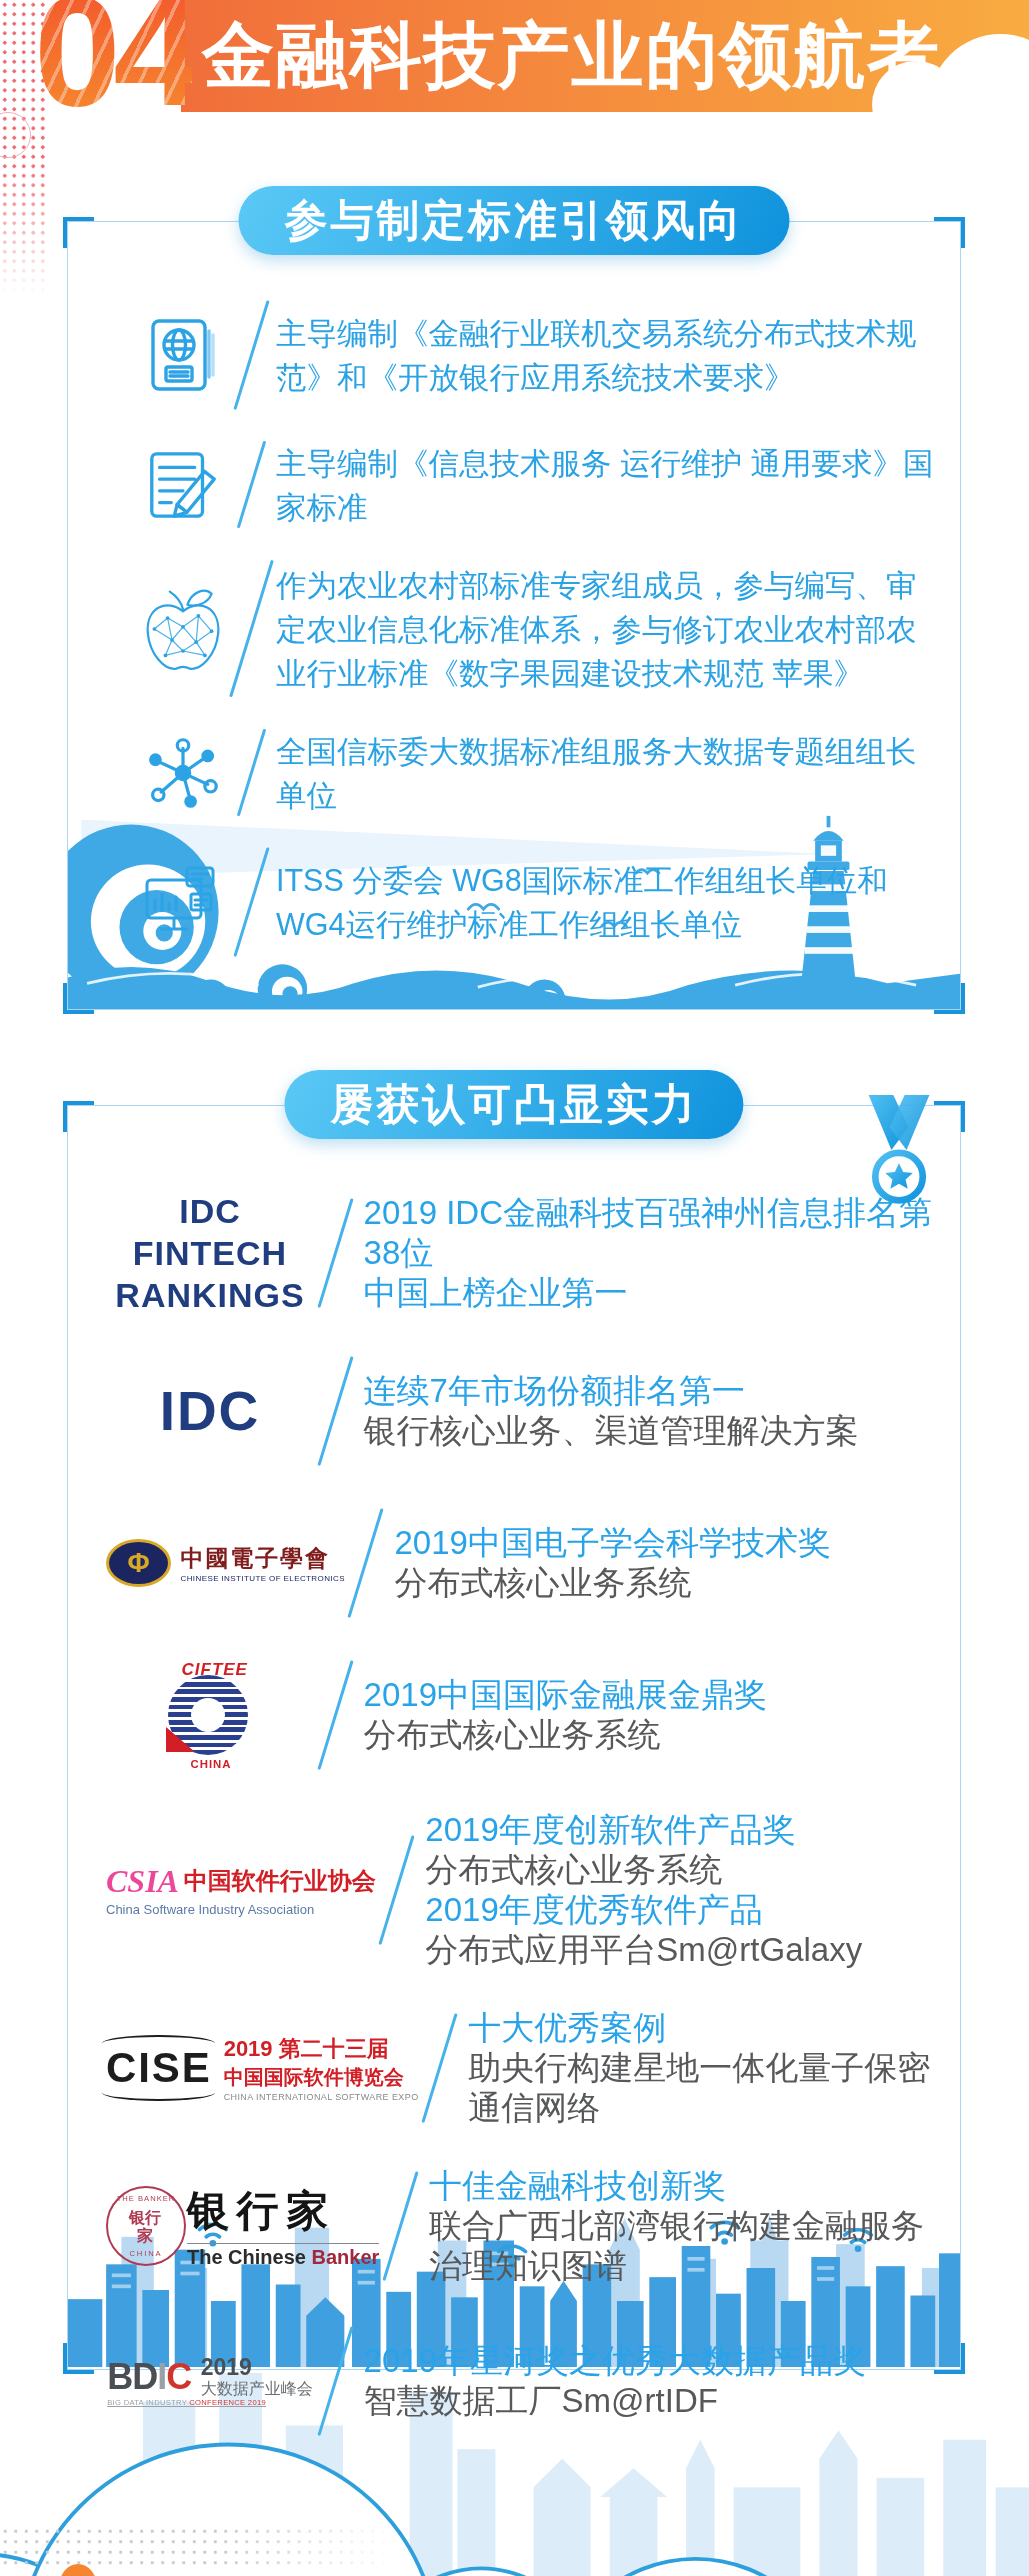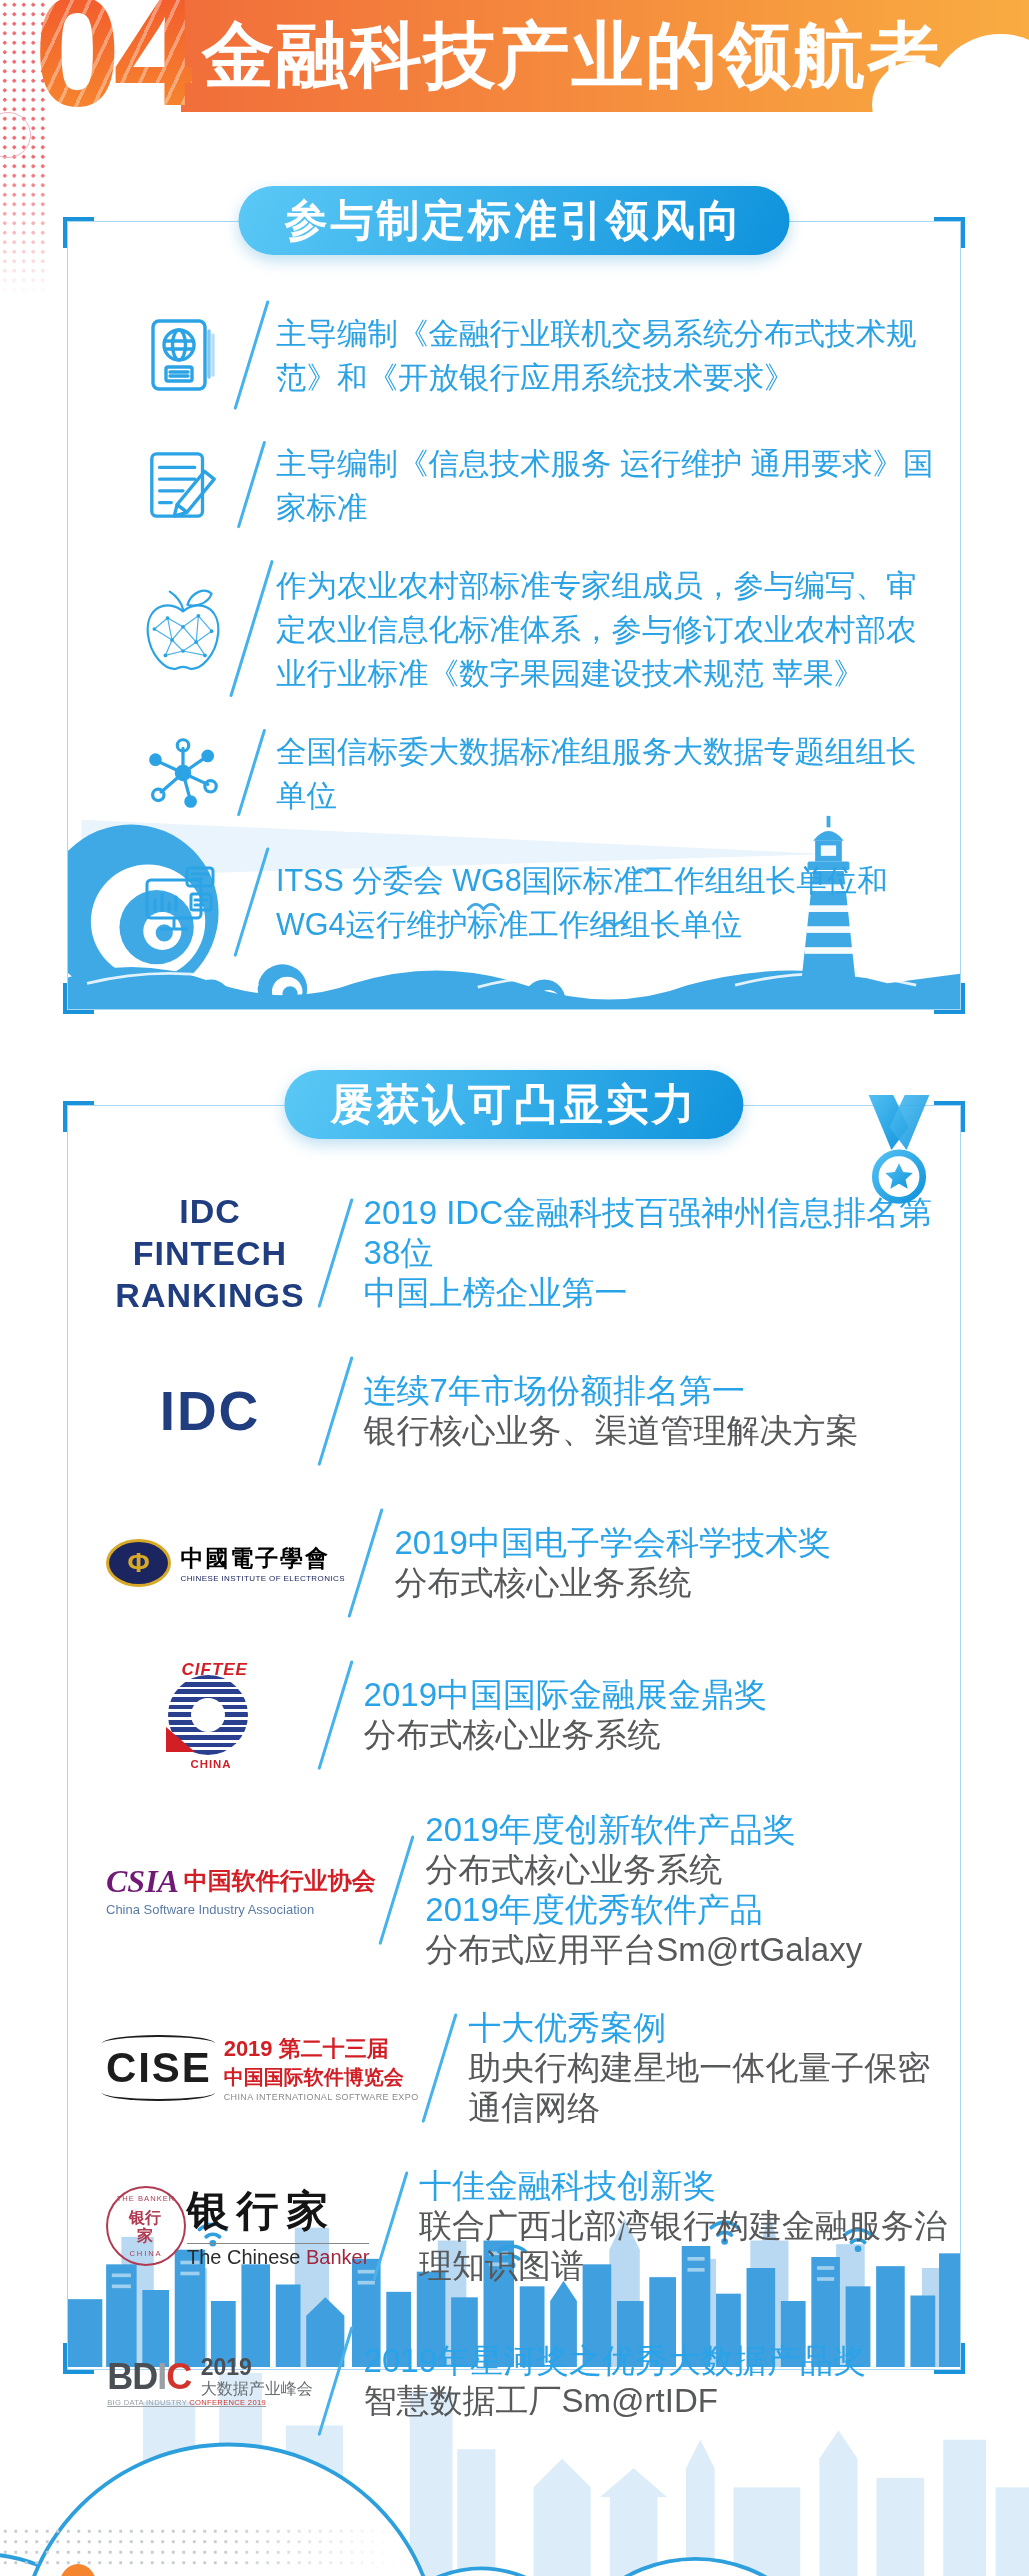--- a/index.html
+++ b/index.html
@@ -61,48 +61,48 @@
   .line-blue{color:#29a3e8;}
   .line-gray{color:#57585a;}
   .skyline{position:absolute;left:0;right:0;bottom:1.9px;width:100%;height:154px;z-index:1;pointer-events:none;}
 
   
   .idcfr{color:#203e7f;font-weight:bold;font-size:34px;line-height:42px;text-align:center;letter-spacing:1px;}
   .idc-big{color:#203e7f;font-weight:bold;font-size:55px;letter-spacing:1.9px;}
   .cie{display:flex;align-items:center;gap:9.5px;}
   .cie-emblem{width:59px;height:42px;border-radius:50%;background:#1b2660;border:3.8px solid #d8a827;
     display:flex;align-items:center;justify-content:center;color:#d8a827;font-size:27px;font-weight:bold;}
-  .cie-zh{color:#000000;font-weight:bold;font-size:23px;letter-spacing:1.9px;font-family:"DejaVu Serif",serif;white-space:nowrap;}
+  .cie-zh{color:#7f1d1d;font-weight:bold;font-size:23px;letter-spacing:1.9px;font-family:"DejaVu Serif",serif;white-space:nowrap;}
   .cie-en{color:#1b2660;font-size:8px;letter-spacing:0.4px;white-space:nowrap;}
   .ciftee{position:relative;width:111px;height:107px;}
   .ciftee-ring{position:absolute;left:13.3px;top:13.3px;width:80px;height:80px;border-radius:50%;
     background:repeating-linear-gradient(0deg,#2b3f8f 0 4.8px,#fff 4.8px 7.6px);}
   .ciftee-hole{position:absolute;left:36px;top:36px;width:34px;height:34px;border-radius:50%;background:#fff;}
   .ciftee-red{position:absolute;left:11.4px;top:65px;width:0;height:0;border-left:29px solid #d21f26;border-top:25px solid transparent;}
   .ciftee-name{position:absolute;left:27px;top:-1.9px;color:#d21f26;font-weight:bold;font-style:italic;font-size:17px;letter-spacing:1px;}
   .ciftee-country{position:absolute;left:36px;bottom:-1.9px;color:#d21f26;font-weight:bold;font-size:11.4px;letter-spacing:1px;}
   .csia-top{display:flex;align-items:center;gap:4.8px;}
-  .csia-abbr{color:#701a75;font-style:italic;font-weight:bold;font-size:32px;font-family:"Liberation Serif",serif;}
+  .csia-abbr{color:#ec4899;font-style:italic;font-weight:bold;font-size:32px;font-family:"Liberation Serif",serif;}
   .csia-zh{color:#d21f26;font-weight:bold;font-size:24px;white-space:nowrap;}
   .csia-en{color:#5a7ba6;font-size:13px;margin-top:2.9px;white-space:nowrap;}
   .cise{display:flex;align-items:center;gap:12px;}
   .cise-abbr{position:relative;color:#1d1d1d;font-weight:bold;font-size:42px;letter-spacing:1.9px;padding:7.6px 0;}
   .cise-abbr::before{content:"";position:absolute;left:-3.8px;right:-3.8px;top:-1.9px;height:15.2px;border-top:2.9px solid #1d1d1d;border-radius:50%;}
   .cise-abbr::after{content:"";position:absolute;left:-3.8px;right:-3.8px;bottom:-1.9px;height:15.2px;border-bottom:2.9px solid #1d1d1d;border-radius:50%;}
   .cise-l1{color:#d21f26;font-weight:bold;font-size:22px;white-space:nowrap;}
   .cise-l2{color:#d21f26;font-weight:bold;font-size:20px;white-space:nowrap;}
   .cise-l3{color:#8a8a8a;font-size:9px;letter-spacing:0.4px;white-space:nowrap;margin-top:1.9px;}
   .banker{display:flex;align-items:center;gap:1px;}
   .banker-seal{position:relative;flex:0 0 76px;width:76px;height:76px;border-radius:50%;border:2.9px solid #b03a52;}
   .banker-seal .st{position:absolute;top:5.7px;left:0;right:0;text-align:center;font-size:7.6px;color:#b03a52;letter-spacing:1px;}
   .banker-seal .sc{position:absolute;top:21px;left:17px;width:40px;height:36px;color:#b03a52;font-family:"DejaVu Serif",serif;
     font-weight:bold;font-size:16px;line-height:18px;text-align:center;}
   .banker-seal .sb{position:absolute;bottom:5.7px;left:0;right:0;text-align:center;font-size:7.6px;color:#b03a52;letter-spacing:1.9px;}
   .banker-zh{font-family:"DejaVu Serif",serif;font-weight:bold;font-size:42px;color:#141414;letter-spacing:7.6px;white-space:nowrap;}
-  .banker-en{border-top:1.9px solid #888;margin-top:3.8px;padding-top:1.9px;font-size:20px;font-weight:normal;color:#2b2b2b;white-space:nowrap;}
+  .banker-en{border-top:1.9px solid #888;margin-top:3.8px;padding-top:1.9px;font-size:20px;font-weight:bold;color:#2b2b2b;white-space:nowrap;}
   .banker-en .accent{color:#a3273b;}
   .bdic-top{display:flex;align-items:center;gap:9.5px;}
   .bdic-abbr{font-weight:800;font-size:36px;letter-spacing:-1px;color:#4a4f55;}
   .bdic-abbr .mid{color:#9aa0a6;}
   .bdic-abbr .red{color:#d0342c;}
   .bdic-year{color:#4a4f55;font-weight:bold;font-size:23px;line-height:23px;}
   .bdic-zh{color:#6a6f74;font-size:16px;line-height:19px;white-space:nowrap;}
   .bdic-en{color:#9aa0a6;font-size:7.6px;letter-spacing:0.3px;white-space:nowrap;text-decoration:underline;}
   .bdic-en .red{color:#d0342c;}
 

